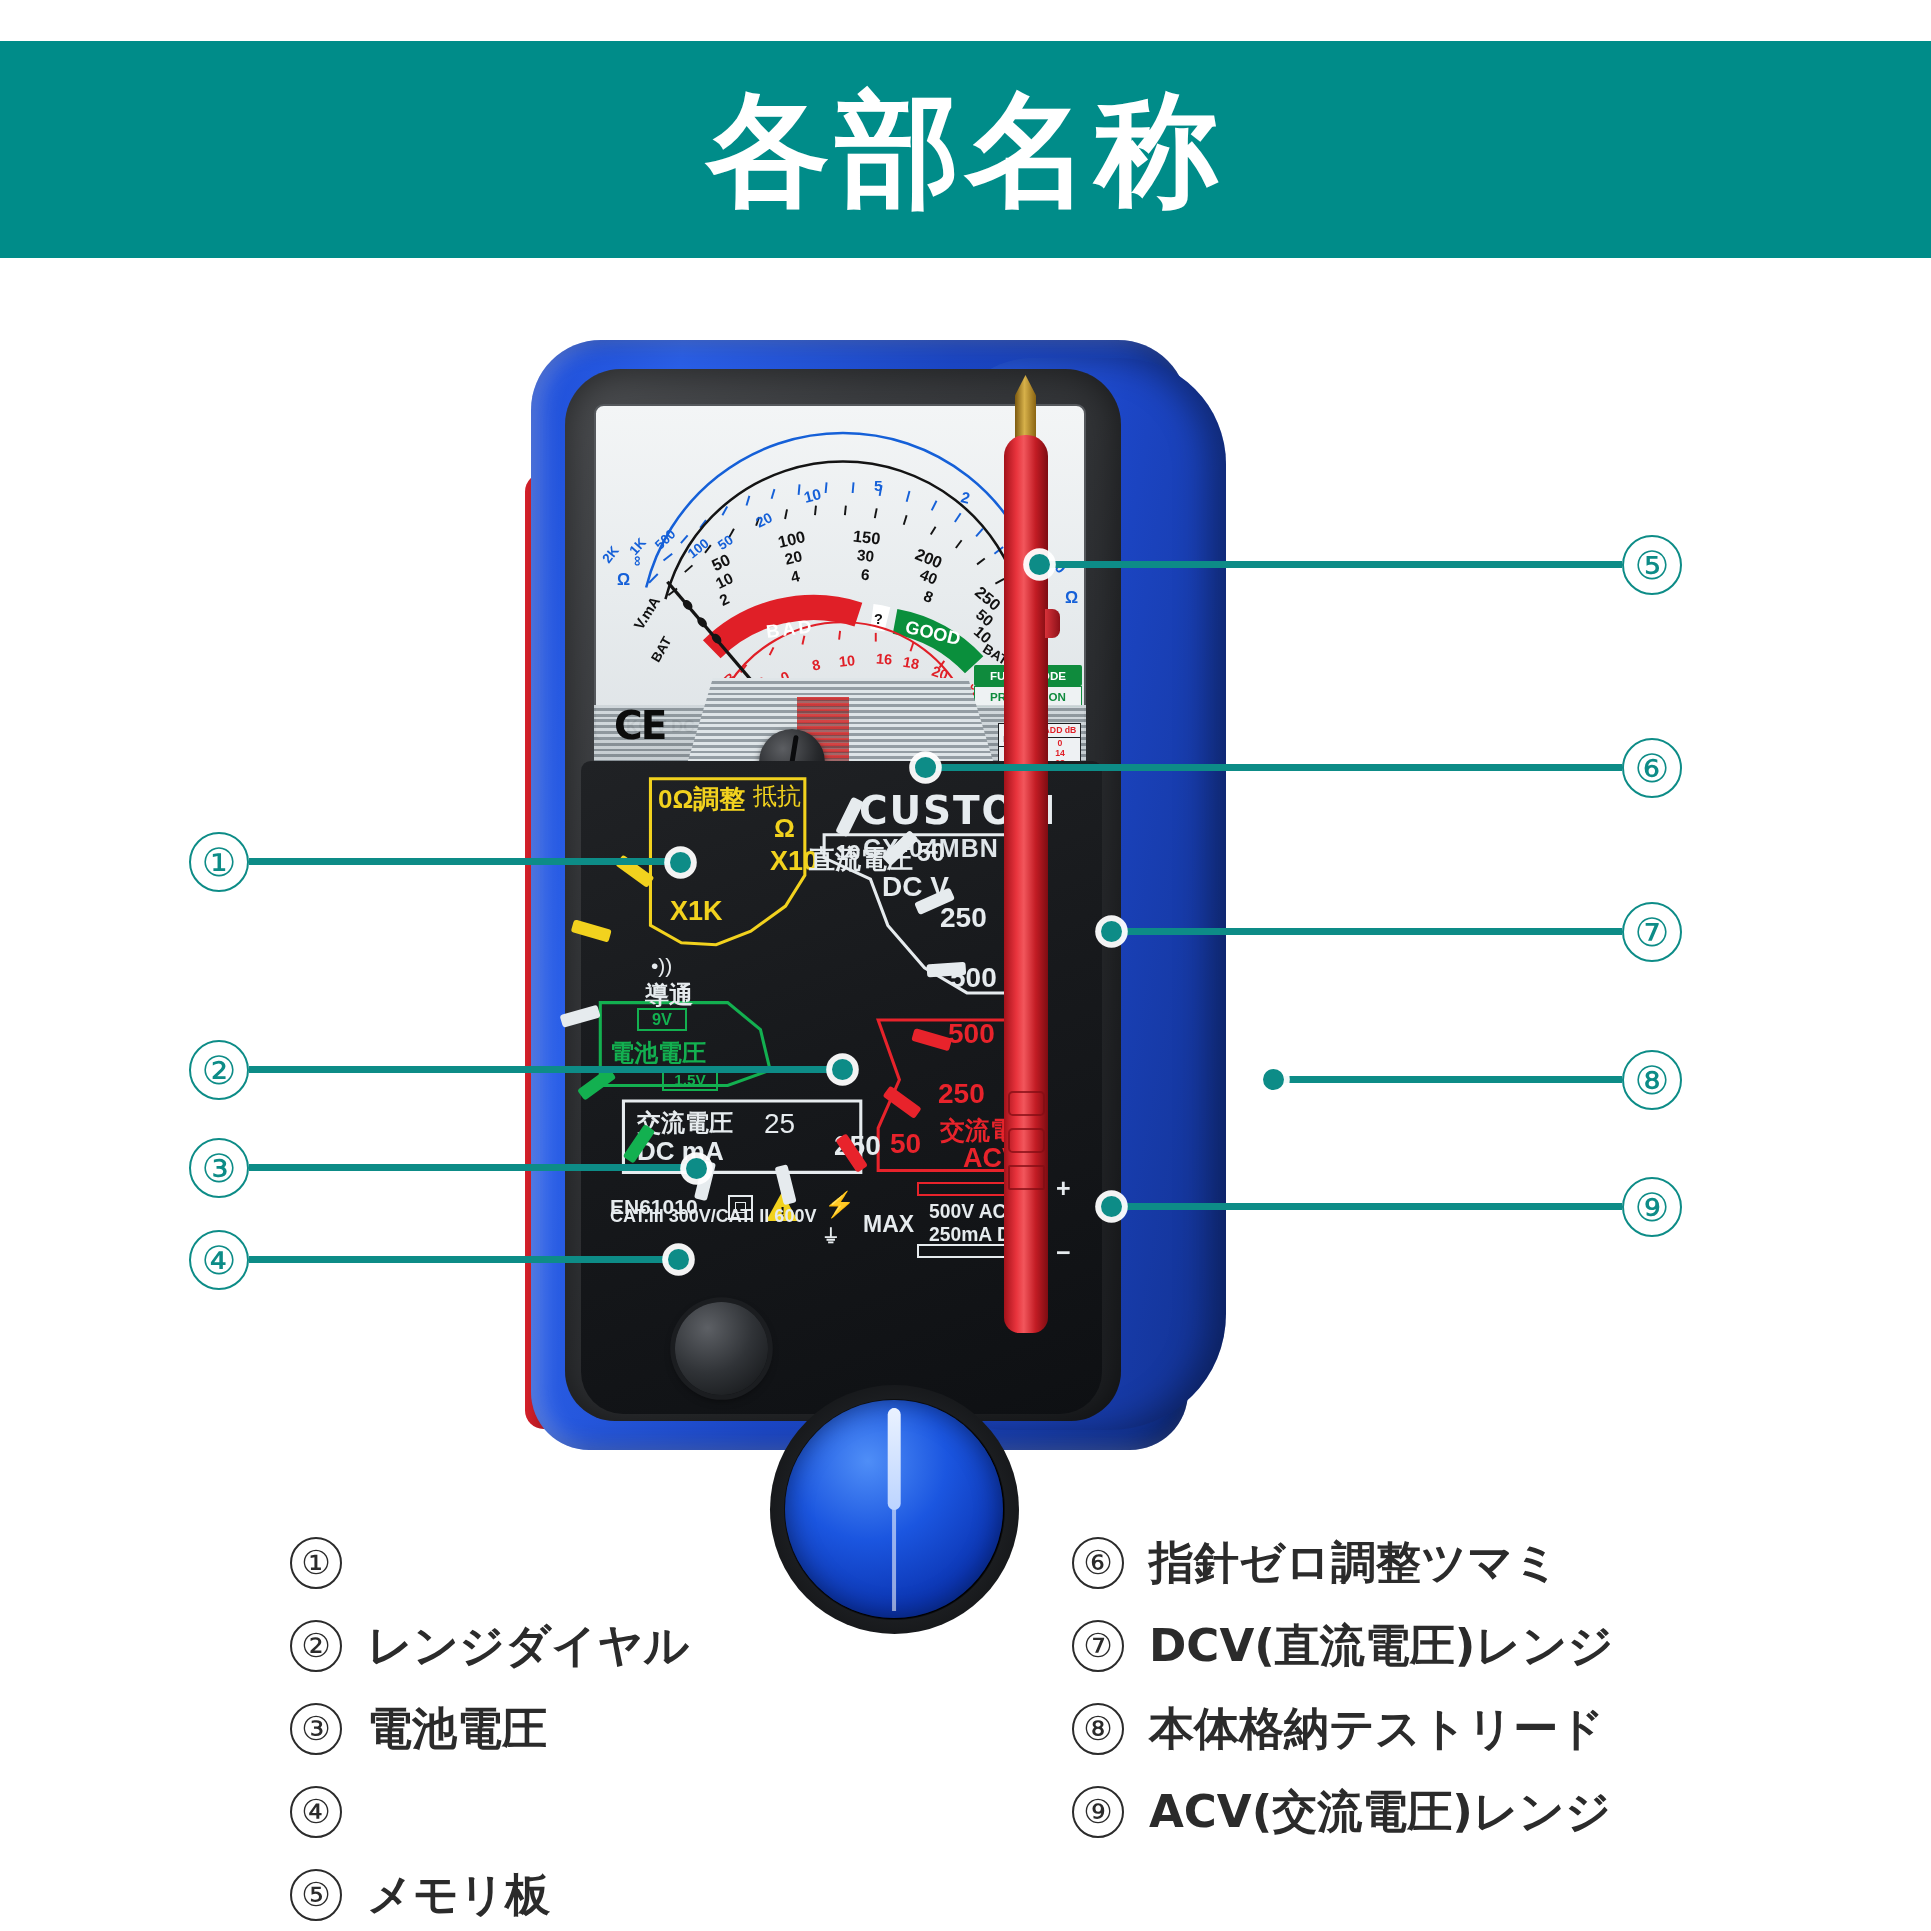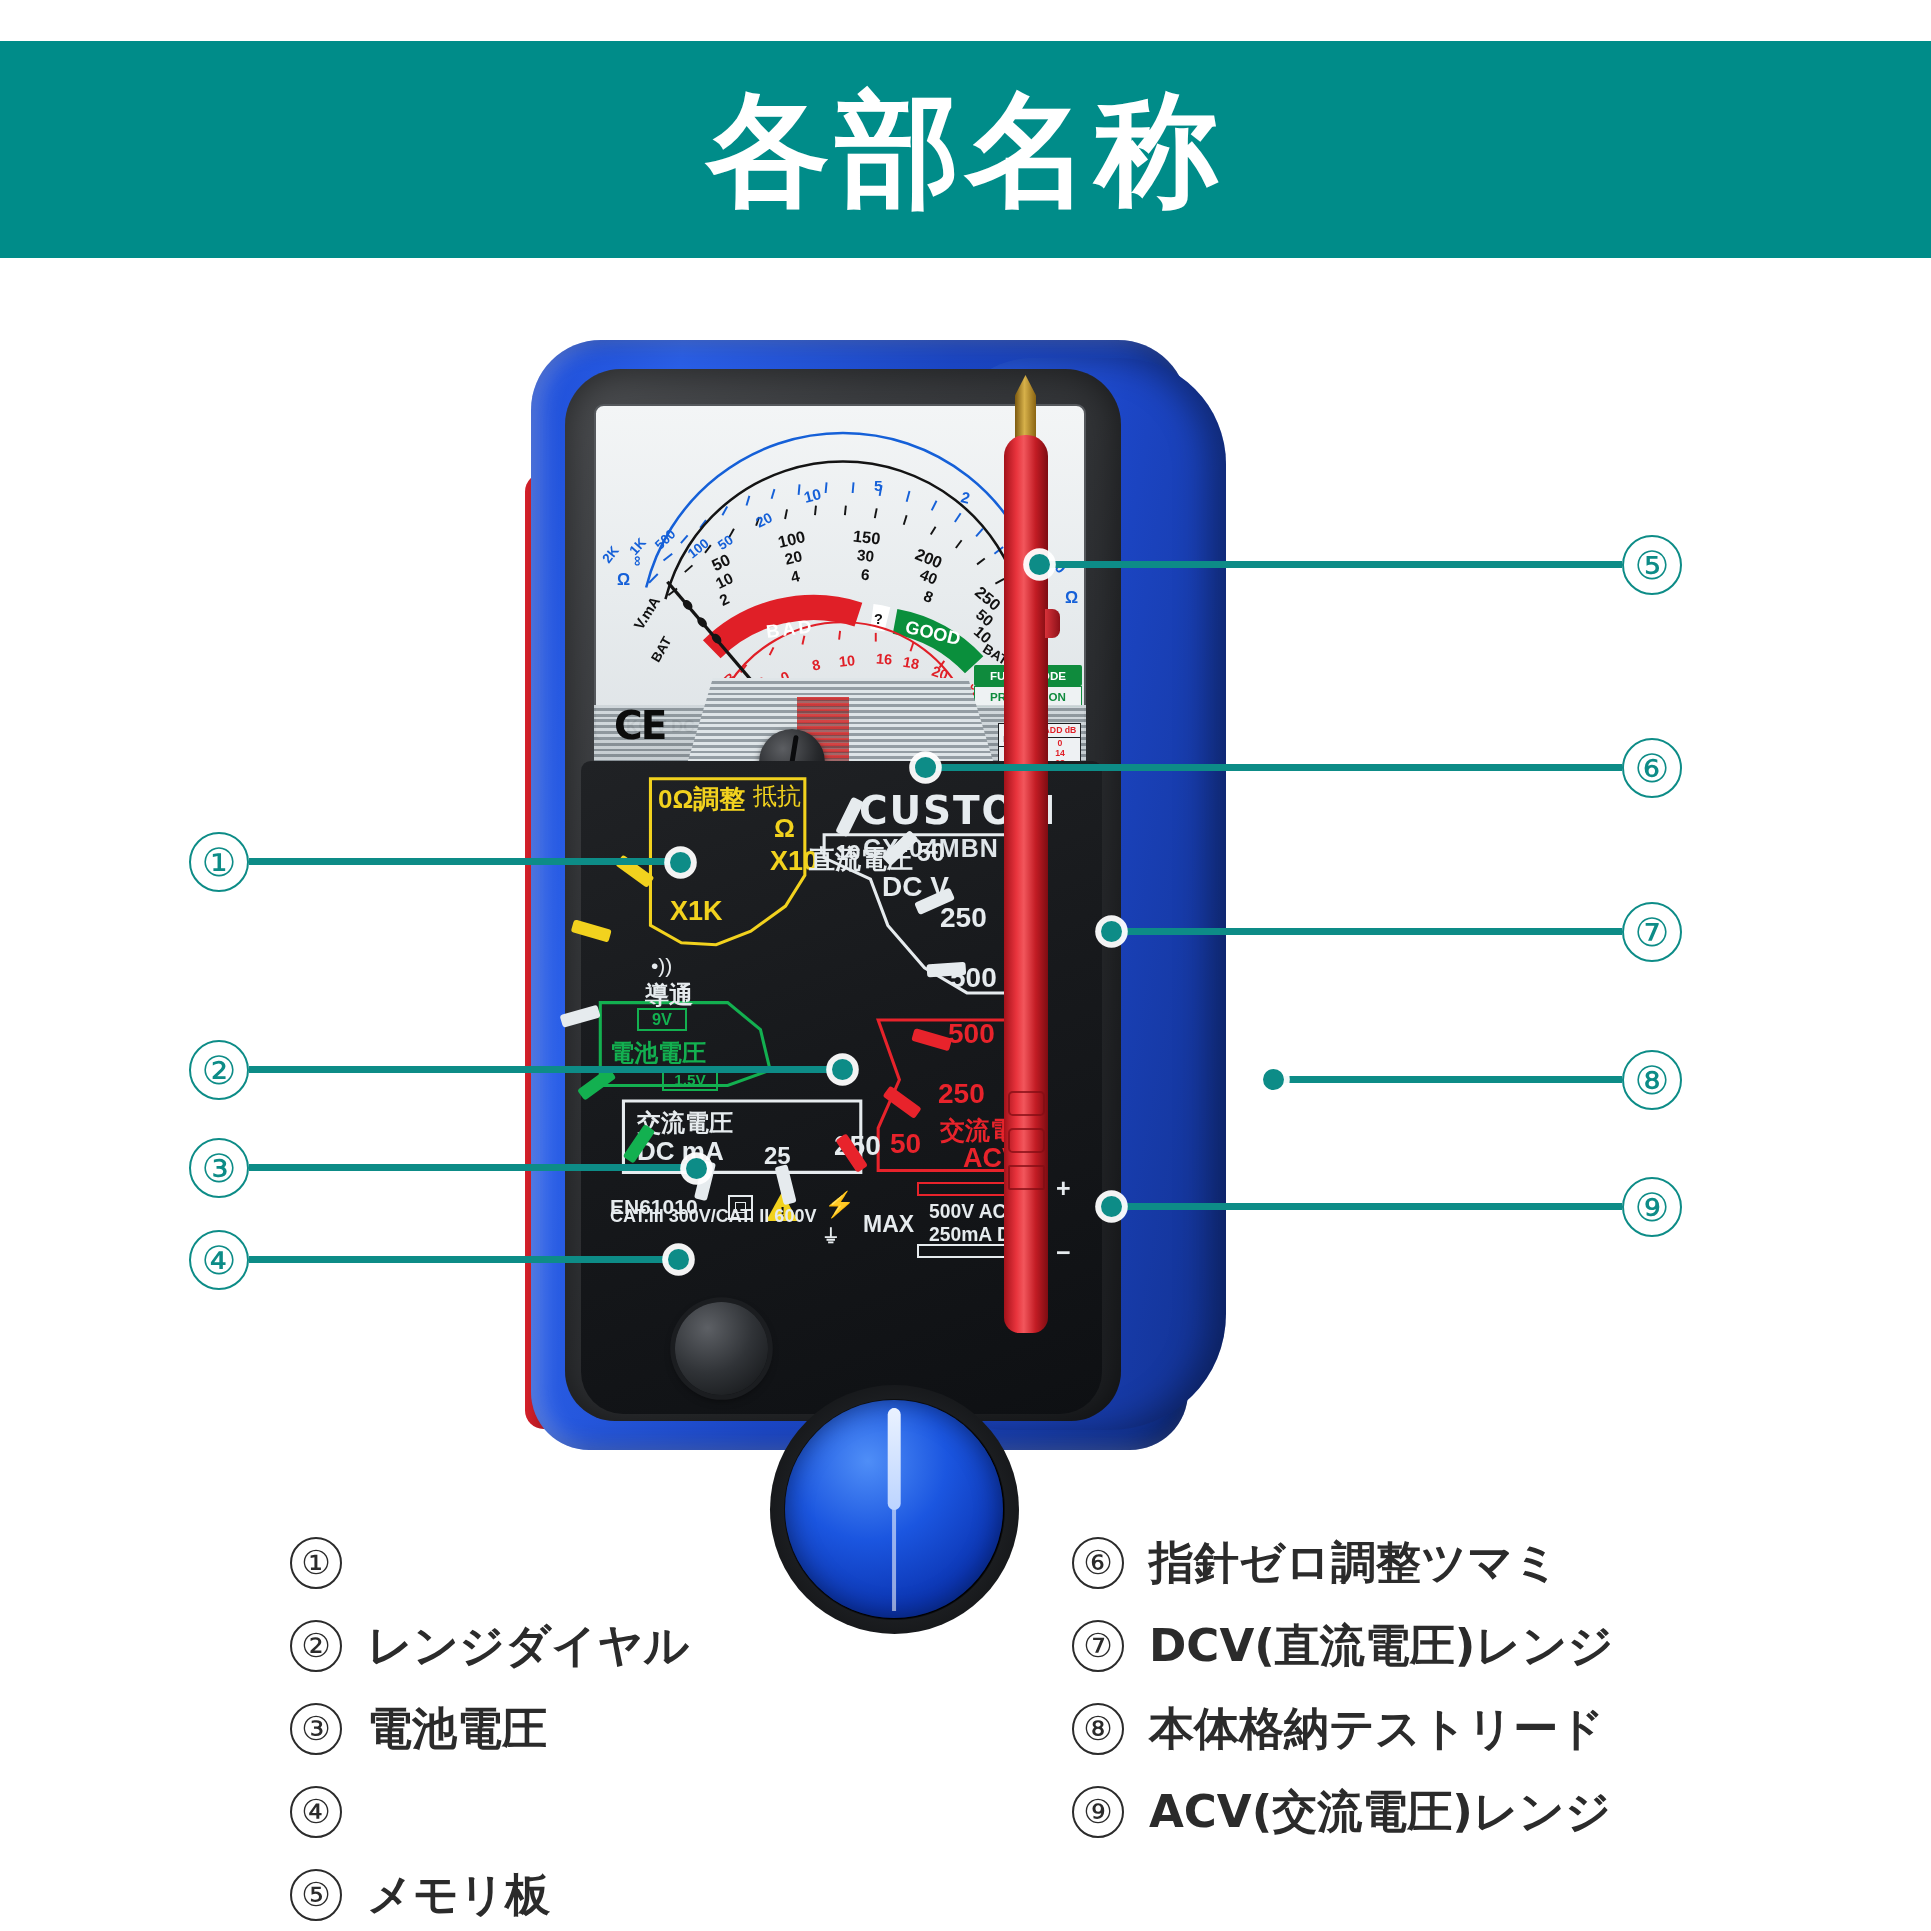--- a/index.html
+++ b/index.html
@@ -387,21 +387,21 @@
       <div style="position:absolute;left:56px;top:247px;width:50px;height:23px;border:2.3px solid #13b050;display:flex;align-items:center;justify-content:center">
         <span style="font-size:16.4px;font-weight:700;color:#13b050">9V</span>
       </div>
       <div class="p-txt" style="left:29px;top:276px;font-size:24px;font-weight:700;color:#13b050">電池電圧</div>
       <div style="position:absolute;left:81px;top:307px;width:56px;height:23px;border:2.3px solid #13b050;display:flex;align-items:center;justify-content:center">
         <span style="font-size:15.4px;font-weight:700;color:#13b050">1.5V</span>
       </div>
 
       <div class="p-txt" style="left:56px;top:346px;font-size:24px;font-weight:700;color:#e6ebee">交流電圧</div>
       <div class="p-txt" style="left:56px;top:375px;font-size:26px;font-weight:700;color:#e6ebee">DC mA</div>
-      <div class="p-txt" style="left:183px;top:381px;font-size:24px;font-weight:700;color:#e6ebee">25</div>
+      <div class="p-txt" style="left:183px;top:347px;font-size:28px;font-weight:400;color:#e6ebee">25</div>
       <div class="p-txt" style="left:253px;top:369px;font-size:28px;font-weight:700;color:#e6ebee">250</div>
 
       <div class="p-txt" style="left:228px;top:81px;font-size:26px;font-weight:700;color:#e6ebee">直流電圧</div>
       <div class="p-txt" style="left:301px;top:110px;font-size:28px;font-weight:700;color:#e6ebee">DC V</div>
       <div class="p-txt" style="left:255px;top:79px;font-size:22px;font-weight:700;color:#e6ebee">10</div>
       <div class="p-txt" style="left:336px;top:77px;font-size:25px;font-weight:700;color:#e6ebee">50</div>
       <div class="p-txt" style="left:359px;top:141px;font-size:28px;font-weight:700;color:#e6ebee">250</div>
       <div class="p-txt" style="left:369px;top:201px;font-size:28px;font-weight:700;color:#e6ebee">500</div>
 
       <div class="p-txt" style="left:367px;top:257px;font-size:28px;font-weight:700;color:#e8232b">500</div>

